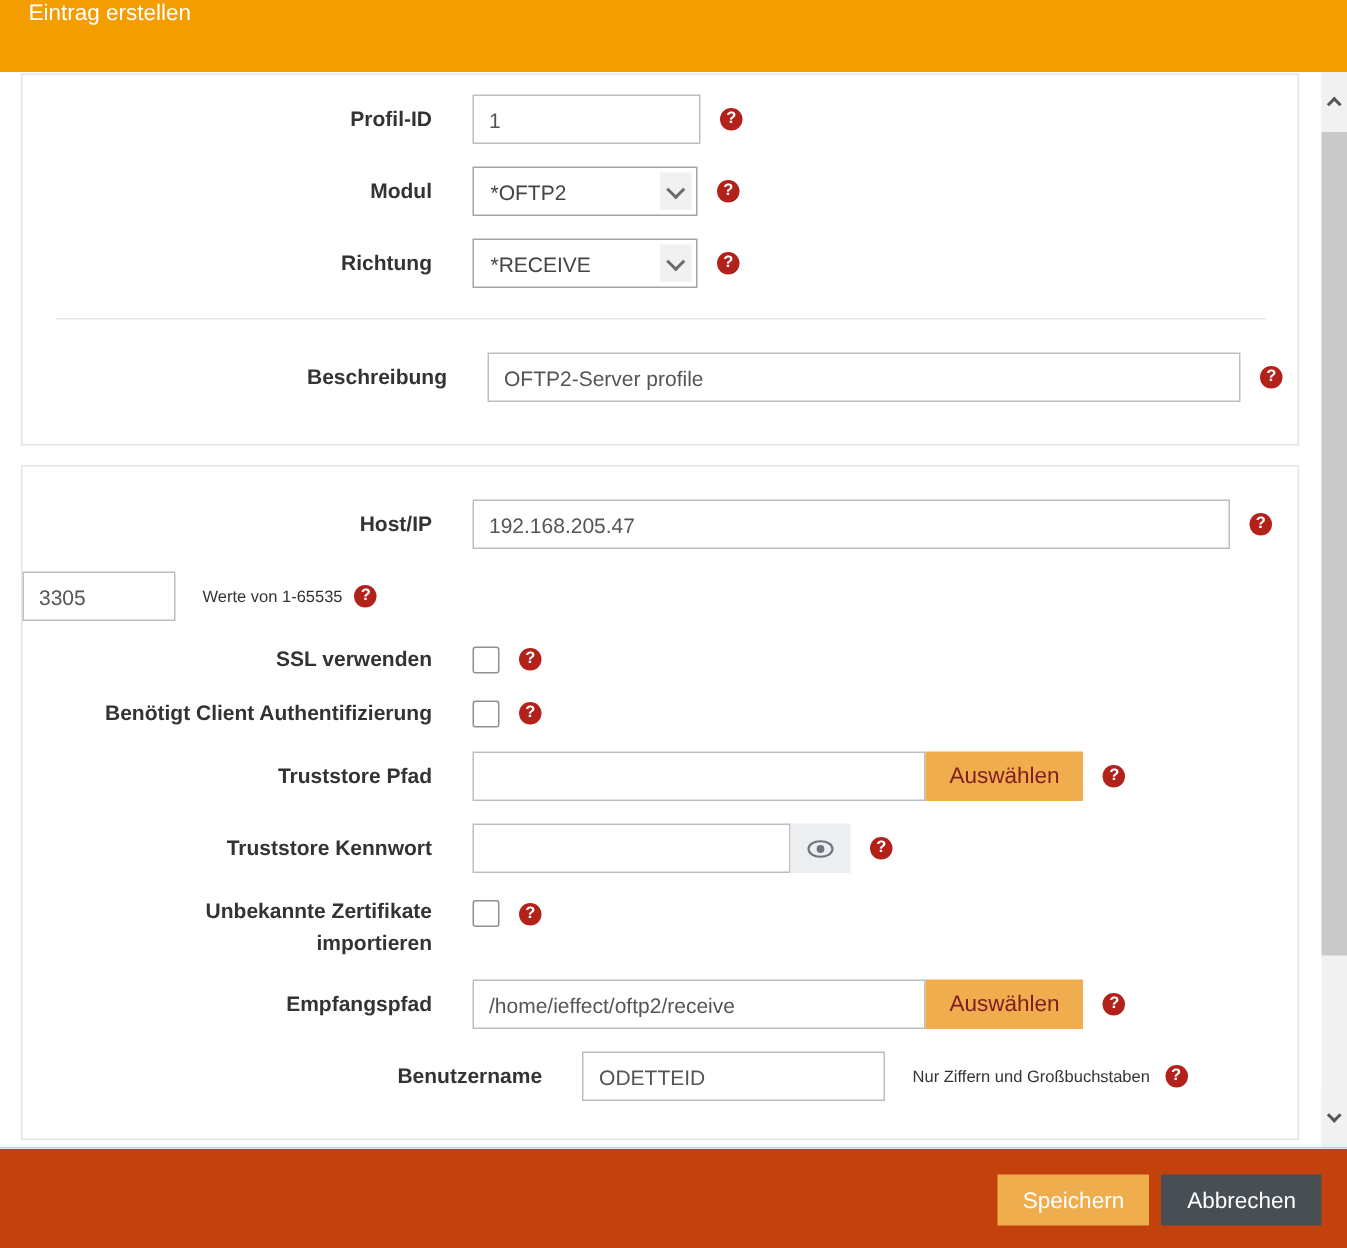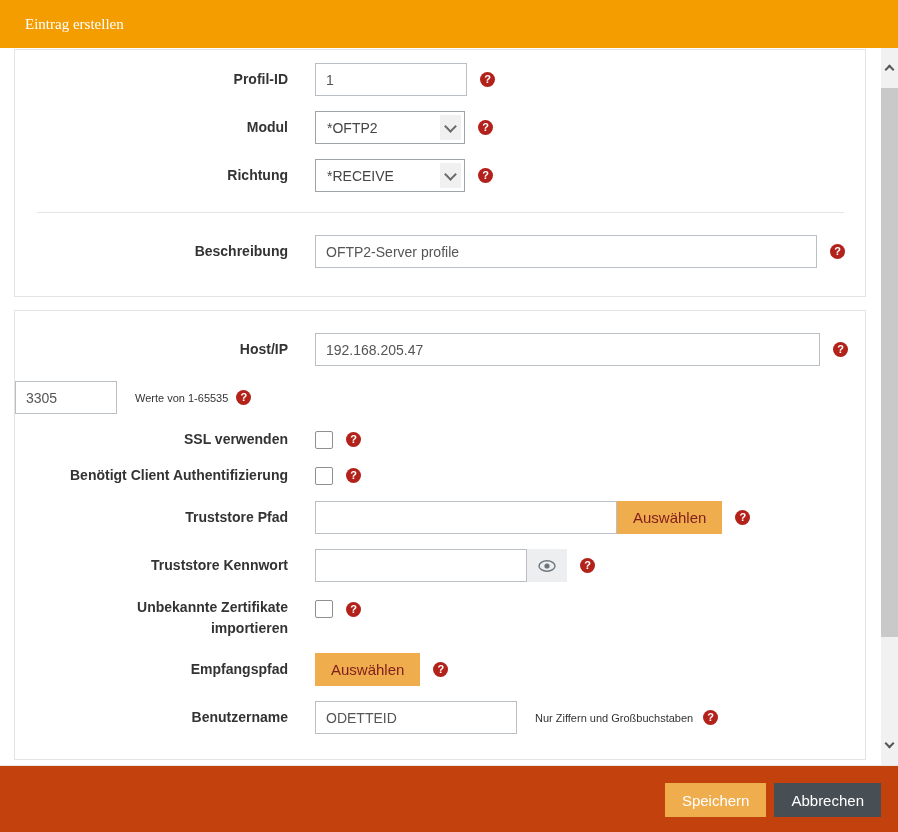--- a/index.html
+++ b/index.html
@@ -5,39 +5,39 @@
   html,body{margin:0;padding:0;}
   body{
     width:898px;height:832px;position:relative;overflow:hidden;
     background:#ffffff;
     font-family:"Liberation Sans","DejaVu Sans",sans-serif;
     color:#333;
   }
   
   .modal-header{
     position:absolute;top:0;left:0;width:898px;height:48px;
-    background:#f49d00;display:flex;align-items:center;
-    padding-left:25px;box-sizing:border-box;font-family:Liberation Serif, serif;
+    background:#f49d00;display:flex;align-items:flex-start;
+    padding-left:19px;box-sizing:border-box;
   }
   .modal-header .title{color:#ffffff;font-size:15px;}
   
   .modal-body{
     position:absolute;top:48px;left:0;width:881px;height:717px;
     overflow:hidden;background:#fff;
   }
   .panel{
     margin-left:14px;width:852px;box-sizing:border-box;
     border:1px solid #e4e4e4;background:#fff;
   }
   .panel1{margin-top:1px;padding:13px 0 28px 0;}
   .panel2{margin-top:13px;padding:22px 0 0 0;height:450px;}
   .row{
     display:flex;align-items:center;margin-bottom:15px;
   }
-  .row:last-child{margin-bottom:0;}
+  .row:last-child{margin-bottom:0;justify-content:center;}
   .row.top{align-items:flex-start;}
   .lbl{
     flex:0 0 273px;text-align:right;font-weight:bold;font-size:14px;
     color:#333;margin-right:27px;line-height:1.5;
   }
   .lbl .narrow{display:inline-block;max-width:190px;}
   input.txt{
     height:31px;box-sizing:content-box;border:1px solid #b9bfc4;
     font-family:"Liberation Sans","DejaVu Sans",sans-serif;
     font-size:14px;color:#555;padding:0 10px;background:#fff;outline:none;
@@ -213,20 +213,21 @@
     </div>
 
     <div class="row top" style="margin-bottom:14px;">
       <div class="lbl"><span class="narrow">Unbekannte Zertifikate importieren</span></div>
       <div class="checkbox" style="margin-top:3px;"></div>
       <span class="help" style="margin-top:5px;">?</span>
     </div>
 
     <div class="row">
       <div class="lbl">Empfangspfad</div>
+      <input class="txt w300" type="text" value="/home/ieffect/oftp2/receive" style="">
       <button class="btn-attach">Auswählen</button>
       <span class="help">?</span>
     </div>
 
     <div class="row">
       <div class="lbl">Benutzername</div>
       <input class="txt w200" type="text" value="ODETTEID" style="">
       <span class="hint">Nur Ziffern und Großbuchstaben</span>
       <span class="help" style="margin-left:10px;">?</span>
     </div>

